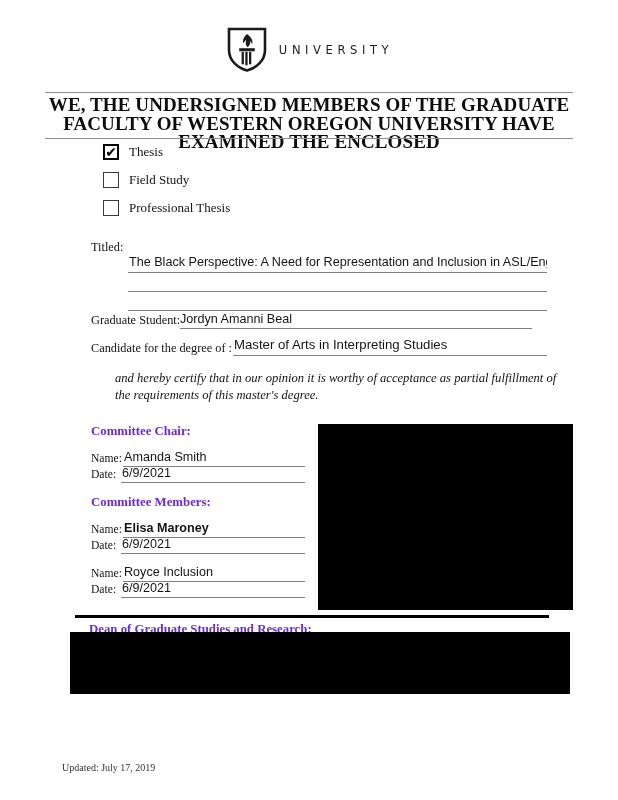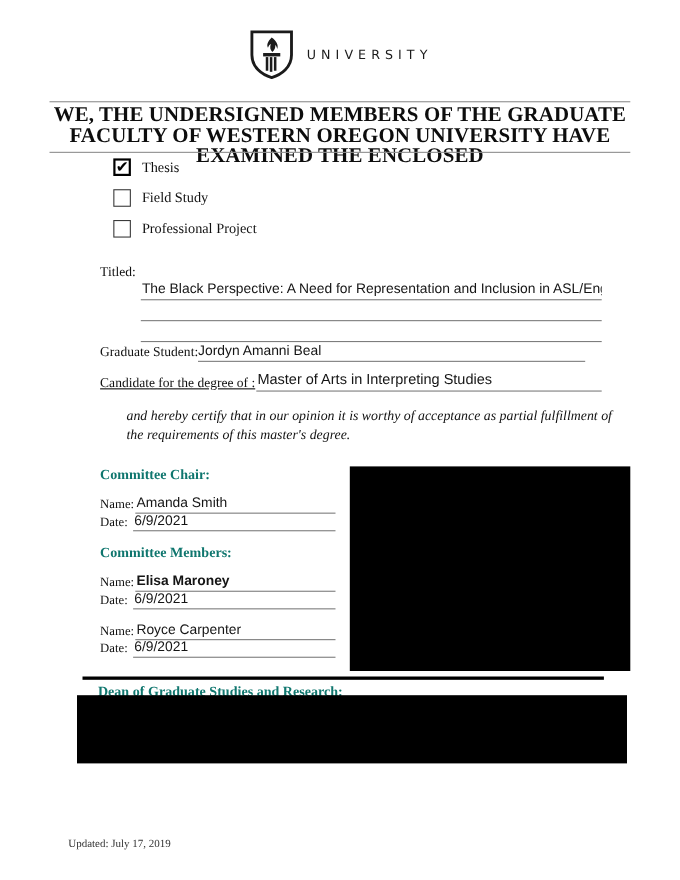--- a/index.html
+++ b/index.html
@@ -155,21 +155,21 @@
     font-size: 12.6px;
     line-height: 16.5px;
     color: #111;
   }
 
   
   .sec-head {
     position: absolute;
     font-weight: bold;
     font-size: 12.8px;
-    color: #0f766e;
+    color: #6d28d9;
     white-space: nowrap;
   }
 
   
   .redaction {
     position: absolute;
     background: #000000;
   }
 
   
@@ -226,39 +226,39 @@
     <span class="cb-label">Thesis</span>
   </div>
 
   <div class="cb-row cb-field">
     <span class="cbox"></span>
     <span class="cb-label">Field Study</span>
   </div>
 
   <div class="cb-row cb-prof">
     <span class="cbox"></span>
-    <span class="cb-label">Professional Project</span>
+    <span class="cb-label">Professional Thesis</span>
   </div>
 
   <div class="flabel" style="left:91px; top:240px;">Titled:</div>
 
   <div class="fvalue" style="left:129px; top:255px; width:418px;">The Black Perspective: A Need for Representation and Inclusion in ASL/English Interpreting</div>
   <div class="uline" style="left:128px; top:272px; width:419px;"></div>
 
   <div class="fvalue" style="left:129px; top:275px; width:418px;"></div>
   <div class="uline" style="left:128px; top:291px; width:419px;"></div>
 
   <div class="fvalue" style="left:129px; top:294px; width:418px;"></div>
   <div class="uline" style="left:128px; top:310px; width:419px;"></div>
 
   <div class="flabel" style="left:91px; top:313px;">Graduate Student:</div>
   <div class="fvalue" style="left:180px; top:312px; width:350px;">Jordyn Amanni Beal</div>
   <div class="uline" style="left:180px; top:328px; width:352px;"></div>
 
-  <div class="flabel" style="left:91px; top:341px;text-decoration:underline;">Candidate for the degree of :</div>
+  <div class="flabel" style="left:91px; top:341px;">Candidate for the degree of :</div>
   <div class="fvalue" style="left:234px; top:337px; width:310px; font-size:13.2px;">Master of Arts in Interpreting Studies</div>
   <div class="uline" style="left:233px; top:355px; width:314px;"></div>
 
   <div class="certify">and hereby certify that in our opinion it is worthy of acceptance as partial fulfillment of the requirements of this master's degree.</div>
 
   <div class="sec-head" style="left:91px; top:424px;">Committee Chair:</div>
 
   <div class="flabel" style="left:91px; top:452px; font-size:11.6px;">Name:</div>
   <div class="fvalue" style="left:124px; top:450px; width:180px;">Amanda Smith</div>
   <div class="uline" style="left:123px; top:466px; width:182px;"></div>
@@ -271,21 +271,21 @@
 
   <div class="flabel" style="left:91px; top:523px; font-size:11.6px;">Name:</div>
   <div class="fvalue" style="left:124px; top:521px; width:180px;font-weight:bold;">Elisa Maroney</div>
   <div class="uline" style="left:123px; top:537px; width:182px;"></div>
 
   <div class="flabel" style="left:91px; top:539px; font-size:11.6px;">Date:</div>
   <div class="fvalue" style="left:122px; top:537px; width:182px;">6/9/2021</div>
   <div class="uline" style="left:121px; top:553px; width:184px;"></div>
 
   <div class="flabel" style="left:91px; top:567px; font-size:11.6px;">Name:</div>
-  <div class="fvalue" style="left:124px; top:565px; width:180px;">Royce Carpenter</div>
+  <div class="fvalue" style="left:124px; top:565px; width:180px;">Royce Inclusion</div>
   <div class="uline" style="left:123px; top:581px; width:182px;"></div>
 
   <div class="flabel" style="left:91px; top:583px; font-size:11.6px;">Date:</div>
   <div class="fvalue" style="left:122px; top:581px; width:182px;">6/9/2021</div>
   <div class="uline" style="left:121px; top:597px; width:184px;"></div>
 
   <div class="redaction" style="left:318px; top:424px; width:255px; height:186px;"></div>
 
   <div class="thick-rule"></div>
   <div class="sec-head" style="left:89px; top:622px;">Dean of Graduate Studies and Research:</div>

